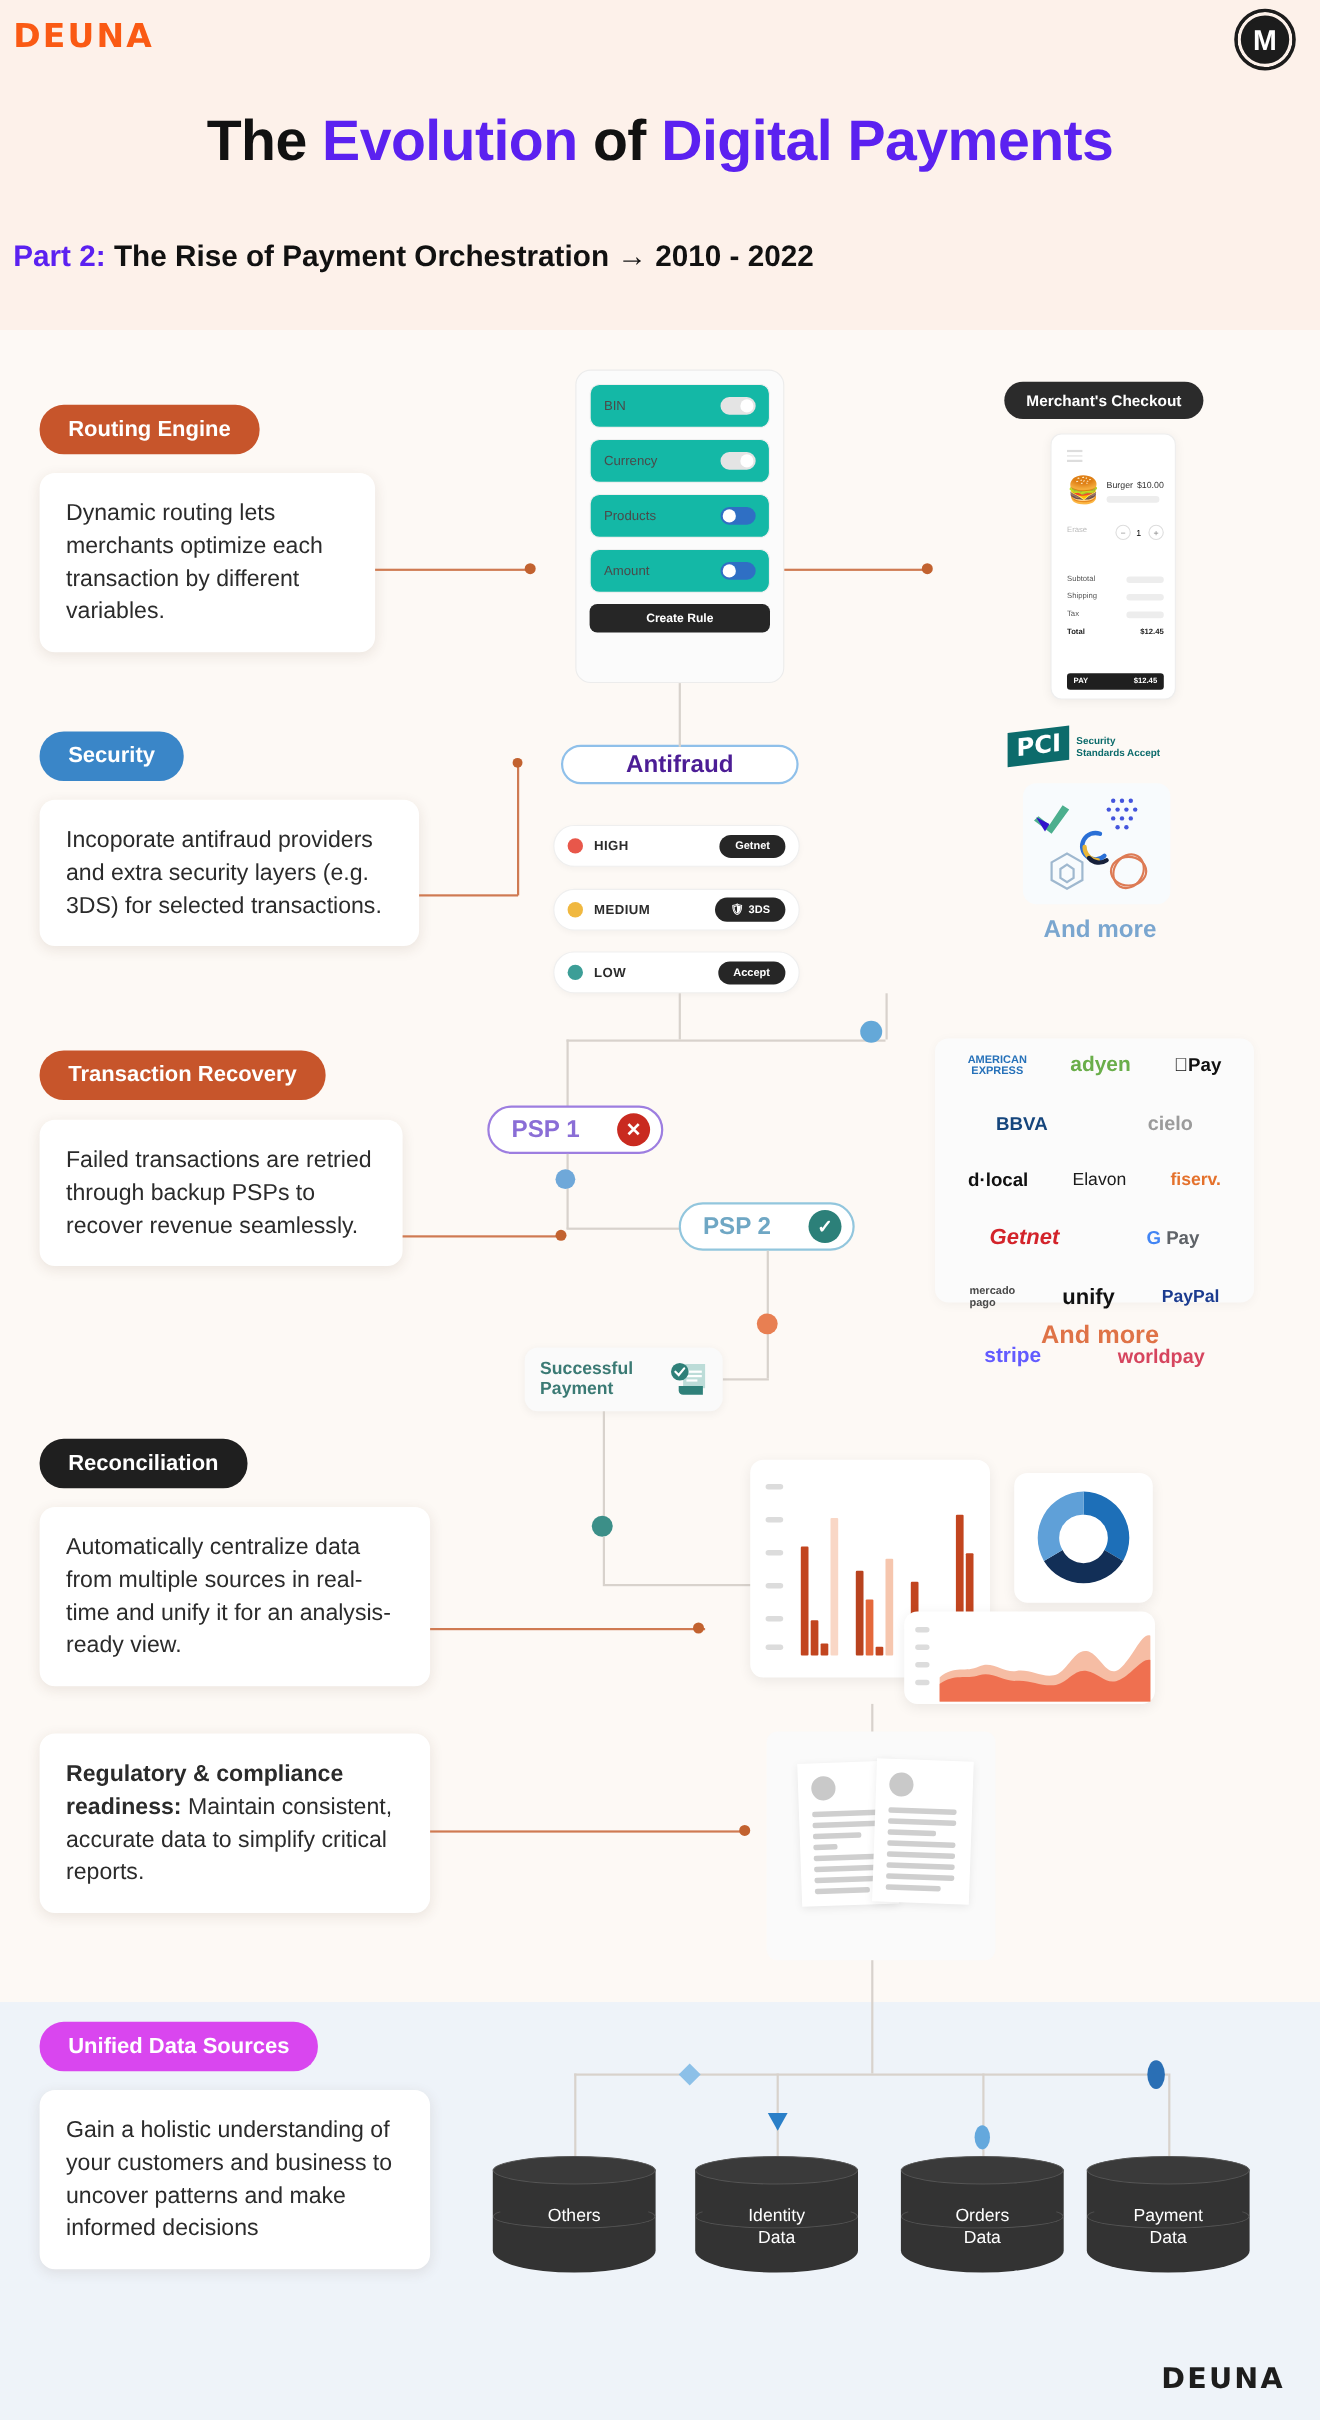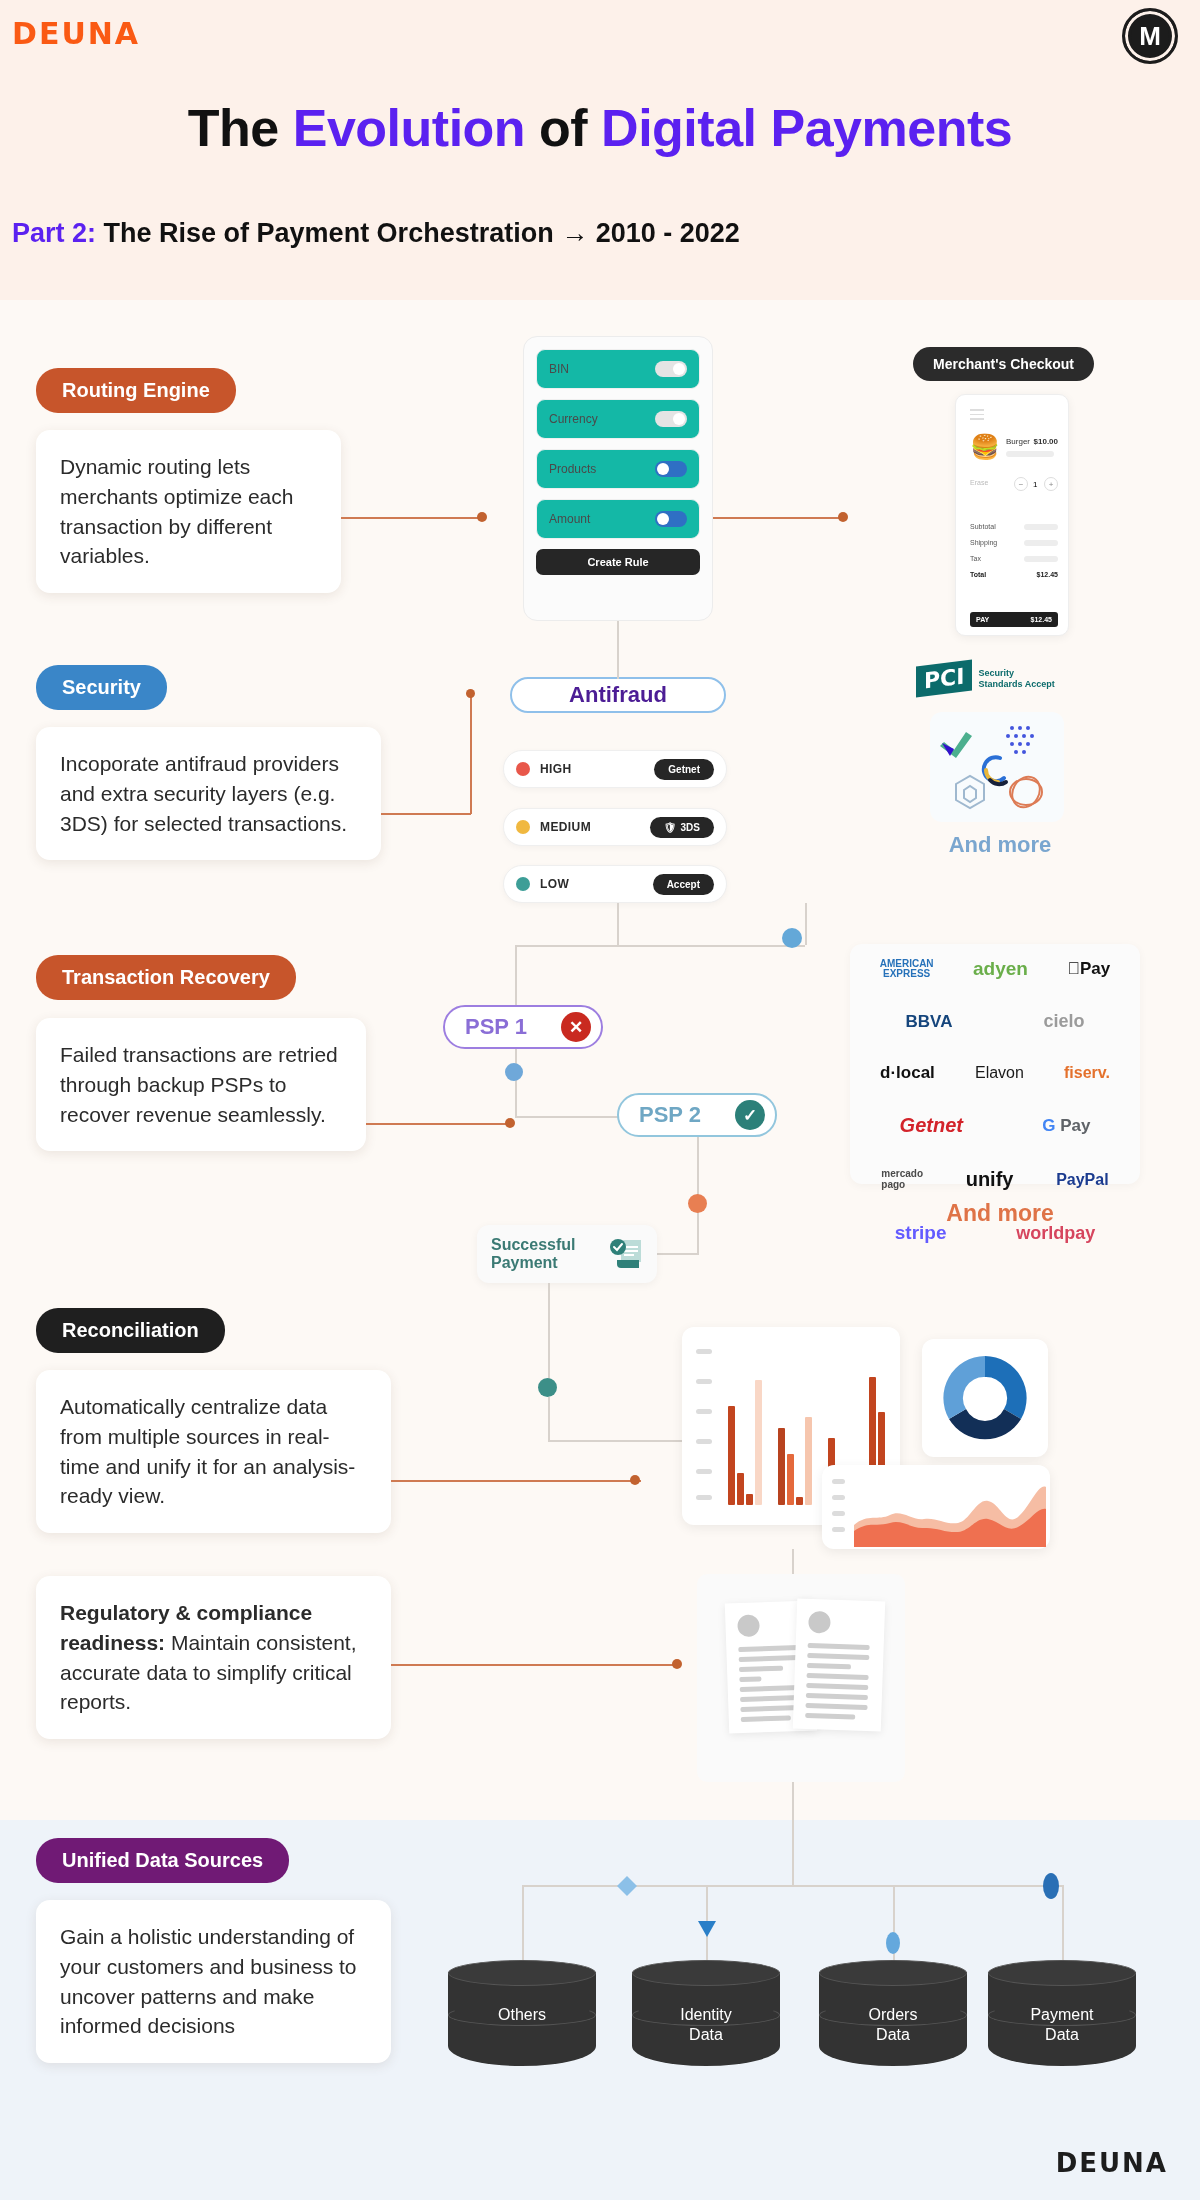--- a/index.html
+++ b/index.html
@@ -56,21 +56,21 @@
   .pill {
     position: absolute;
     border-radius: 22px;
     color: #fff; font-size: 20px; font-weight: 700;
     padding: 11px 26px;
     white-space: nowrap;
   }
   .pill.orange { background: #c7552b; }
   .pill.blue   { background: #3a86c8; }
   .pill.dark   { background: #1f1f1f; }
-  .pill.navy   { background: #701a75; }
+  .pill.navy   { background: #d946ef; }
 
   
   .card {
     position: absolute;
     background: #fff;
     border-radius: 14px;
     box-shadow: 0 3px 12px rgba(80,50,30,0.10);
     padding: 22px 24px;
     font-size: 21px; line-height: 1.42; color: #2b2b2b;
   }
@@ -134,21 +134,21 @@
     position: absolute; left: 955px; top: 394px;
     width: 114px; height: 242px;
     background: #fff; border: 1px solid #eee;
     border-radius: 10px;
     box-shadow: 0 2px 10px rgba(0,0,0,0.06);
     overflow: hidden;
   }
   .phone .burger-sec { position:absolute; left:14px; top:40px; width:88px; }
   .burger-emoji { position:absolute; left:0; top:0; font-size:24px; line-height:1; }
   .itm-name { position:absolute; left:36px; top:2px; font-size:8px; color:#333; }
-  .itm-price { position:absolute; right:0; top:2px; font-size:8px; color:#333; font-weight:700;margin-left:11px;}
+  .itm-price { position:absolute; right:0; top:2px; font-size:8px; color:#333; font-weight:400;margin-left:11px;}
   .skel { position:absolute; background:#ededed; border-radius:3px; height:6px; }
   .qty-row { position:absolute; left:14px; top:82px; width:88px; height:16px; }
   .qty-btn { position:absolute; width:14px; height:14px; border:1px solid #ddd; border-radius:50%; font-size:8px; text-align:center; line-height:13px; color:#888;}
   .erase { position:absolute; left:0; top:2px; font-size:7px; color:#bbb; }
   .tot-row { position:absolute; left:14px; width:88px; font-size:7px; color:#555; }
   .pay-btn {
     position:absolute; left:14px; bottom:8px; width:88px; height:15px;
     background:#1f1f1f; border-radius:3px; color:#fff;
     font-size:7px; display:flex; align-items:center; justify-content:space-between;
     padding:0 6px; font-weight:700;

